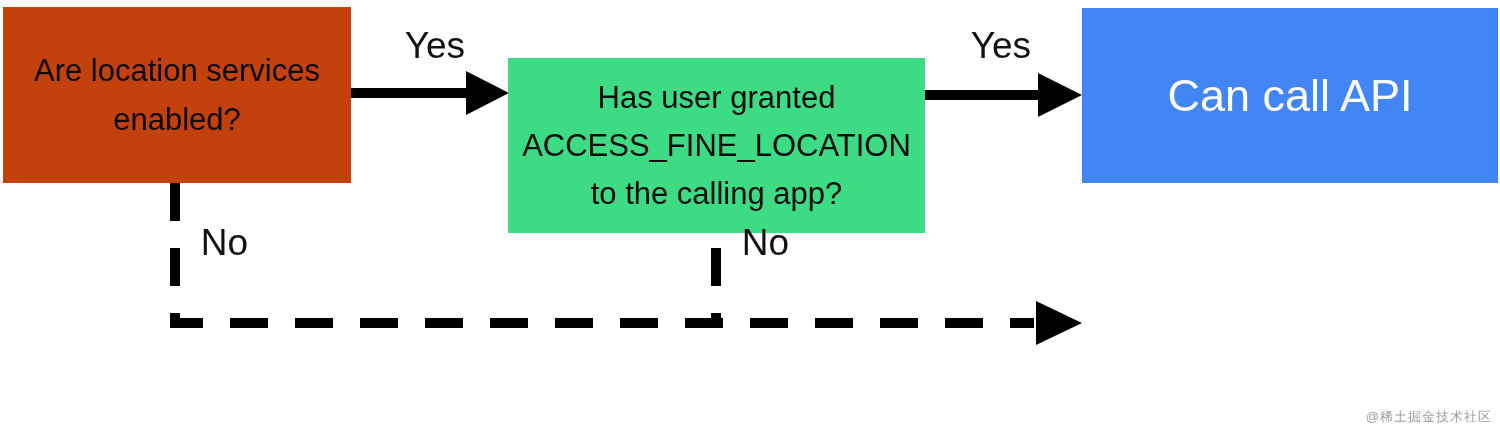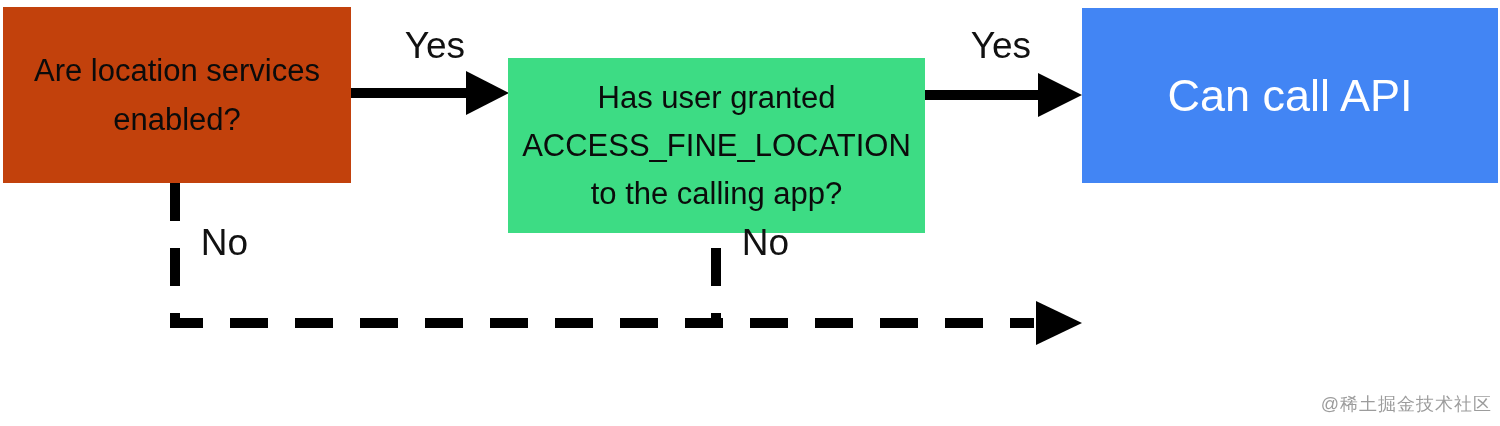--- a/index.html
+++ b/index.html
@@ -34,22 +34,22 @@
     text-align: right;
     line-height: 44px;
   }
   .edge-label.yes1 { left: 379px; top: 24px;  width: 86px; }
   .edge-label.yes2 { left: 945px; top: 24px;  width: 86px; }
   .edge-label.no1  { left: 186px; top: 221px; width: 62px; }
   .edge-label.no2  { left: 727px; top: 221px; width: 62px; }
   .watermark {
     position: absolute;
     right: 8px;
-    bottom: 10px;
-    font-size: 18px;
+    bottom: 0;
+    font-size: 13px;
     letter-spacing: 1px;
     color: rgba(75, 75, 75, 0.55);
   }
 </style>
 </head>
 <body>
 
 <div class="canvas">
 
   <svg class="edges" width="1500" height="426" viewBox="0 0 1500 426" aria-hidden="true">

